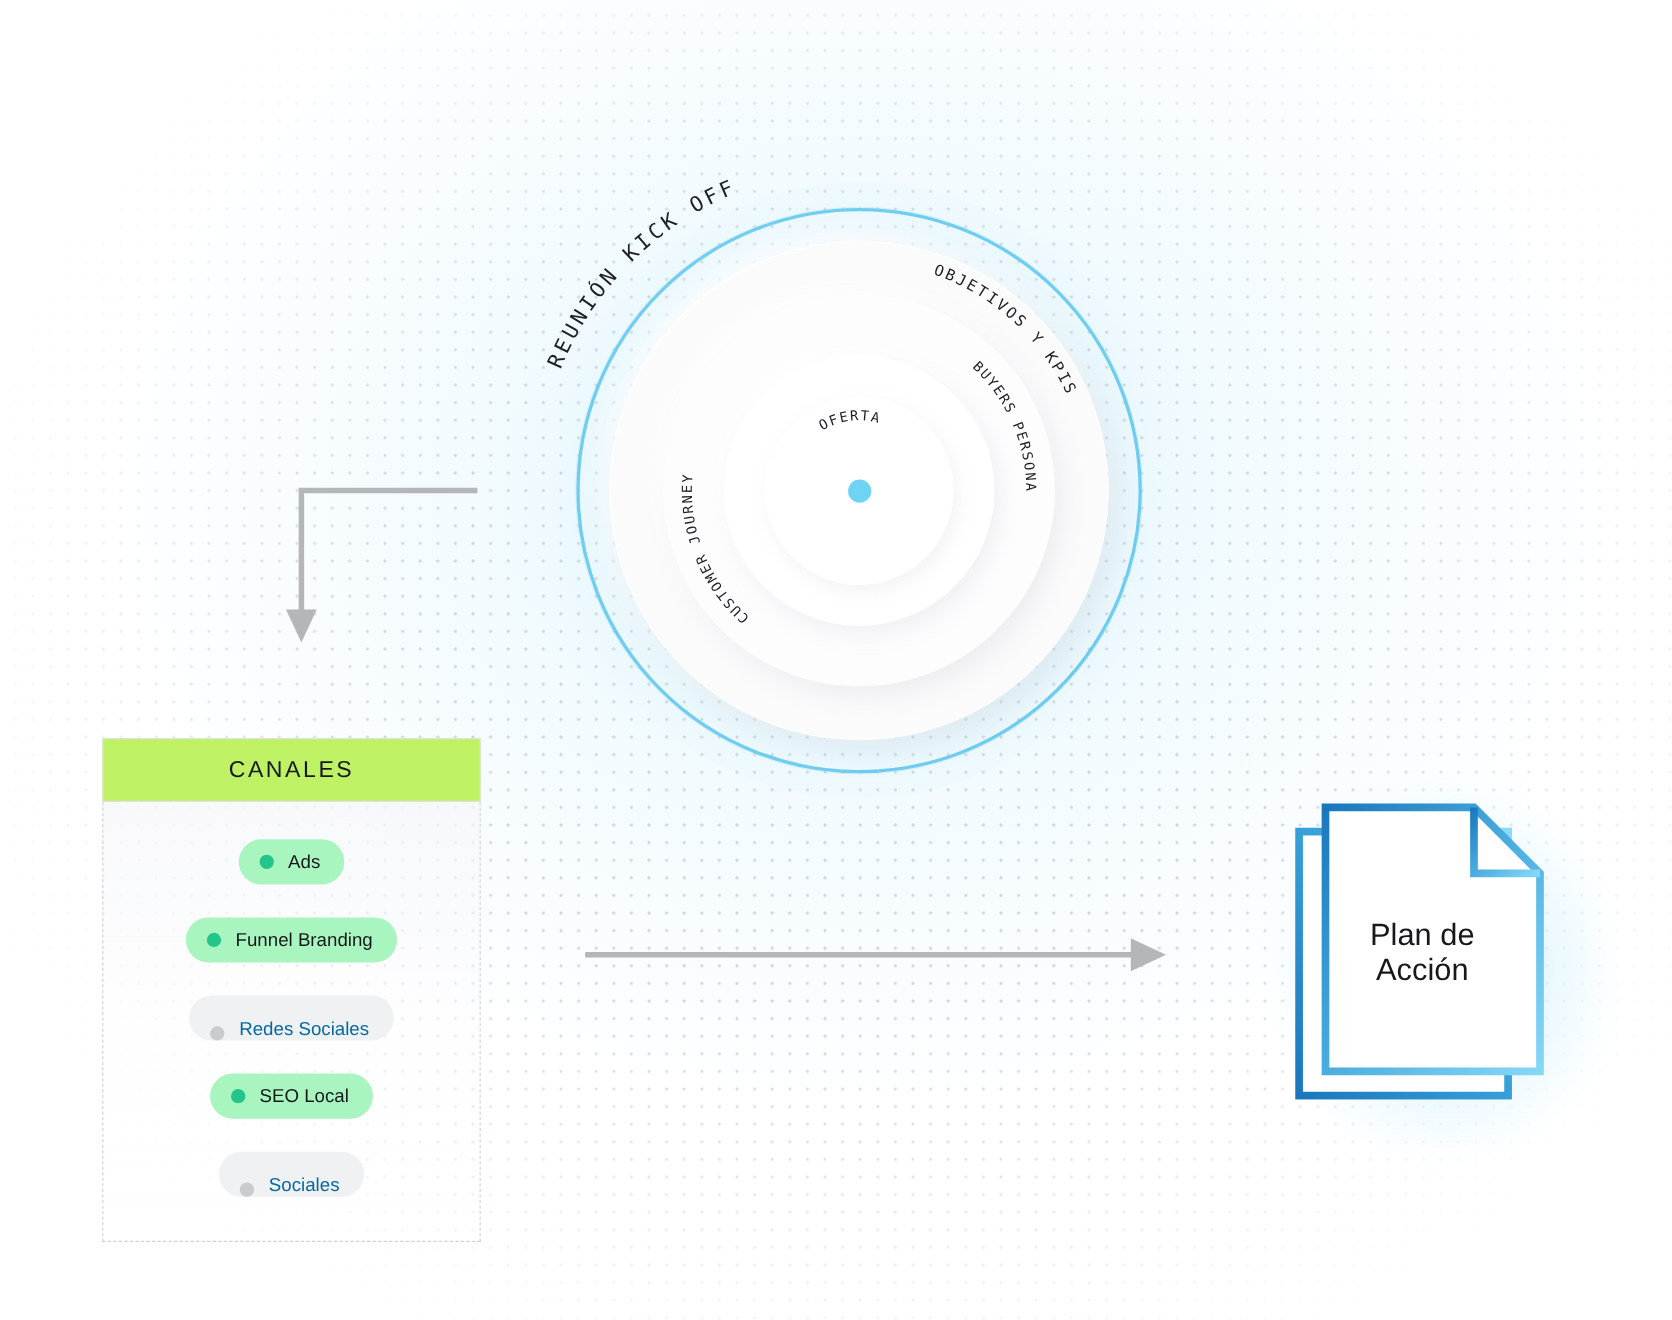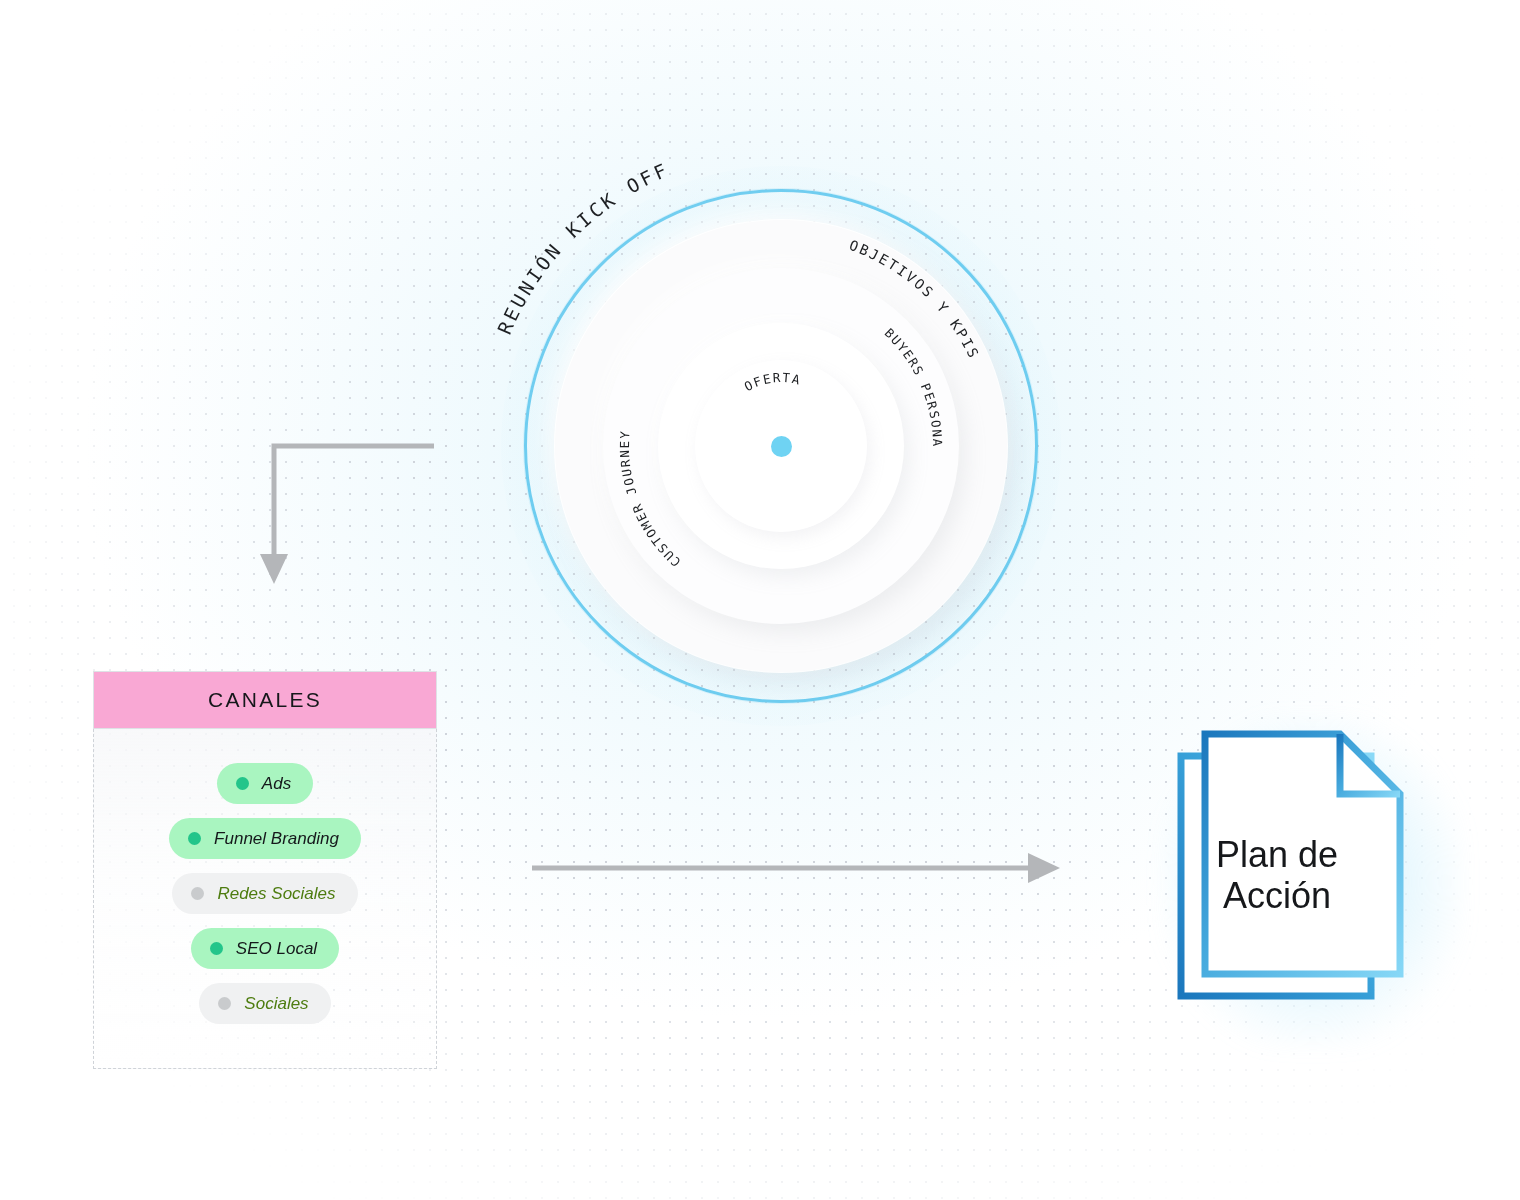--- a/index.html
+++ b/index.html
@@ -136,21 +136,21 @@
   
   #canales-panel {
     position: absolute;
     left: 93px;
     top: 671px;
     width: 344px;
   }
   #canales-header {
     height: 58px;
     border: 1px solid #dfe2e6;
-    background: #f9a8d4;
+    background: #bef264;
     display: flex;
     align-items: center;
     justify-content: center;
     box-sizing: border-box;
   }
   #canales-title {
     font-family: "Liberation Sans", sans-serif;
     font-size: 21px;
     letter-spacing: 2.3px;
     color: #16181b;
@@ -159,22 +159,21 @@
     border-left: 1px dashed #cfd3d8;
     border-right: 1px dashed #cfd3d8;
     border-bottom: 1px dashed #cfd3d8;
     background: linear-gradient(to bottom, rgba(246,247,249,0.75) 0%, rgba(250,251,252,0.35) 45%, rgba(255,255,255,0) 100%);
     box-sizing: border-box;
     padding: 34px 0 40px 0;
     min-height: 340px;
     display: flex;
     flex-direction: column;
     align-items: center;
-    gap: 14px;
-    font-style: italic;
+    gap: 30px;
   }
   .channel-pill {
     display: inline-flex;
     align-items: center;
     gap: 13px;
     height: 41px;
     padding: 0 22px 0 19px;
     border-radius: 21px;
     font-size: 17px;
     white-space: nowrap;
@@ -185,21 +184,22 @@
     border-radius: 50%;
     flex: 0 0 auto;
   }
   .pill-active {
     background: #a9f5c0;
     color: #15181b;
   }
   .pill-active .dot { background: #23c58a; }
   .pill-muted {
     background: #f0f1f2;
-    color: #4d7c0f;
+    color: #0369a1;
+    align-items: flex-end;
   }
   .pill-muted .dot { background: #c9cbcd; }
 
   
   #arrow-elbow {
     position: absolute;
     left: 248px;
     top: 432px;
     width: 190px;
     height: 170px;
@@ -231,26 +231,26 @@
     background: radial-gradient(ellipse at 50% 50%, rgba(130,215,250,0.42) 0%, rgba(168,228,251,0.22) 48%, rgba(255,255,255,0) 76%);
     filter: blur(10px);
   }
   #doc-svg {
     position: absolute;
     left: 0;
     top: 0;
   }
   #doc-label {
     position: absolute;
-    left: 20px;
+    left: 36px;
     top: 112px;
     width: 178px;
     text-align: center;
     font-family: "Liberation Sans", sans-serif;
-    font-size: 36px;
+    font-size: 28px;
     line-height: 1.14;
     font-weight: 400;
     color: #16181b;
   }
 </style>
 </head>
 <body>
 
 <div id="stage">
 

